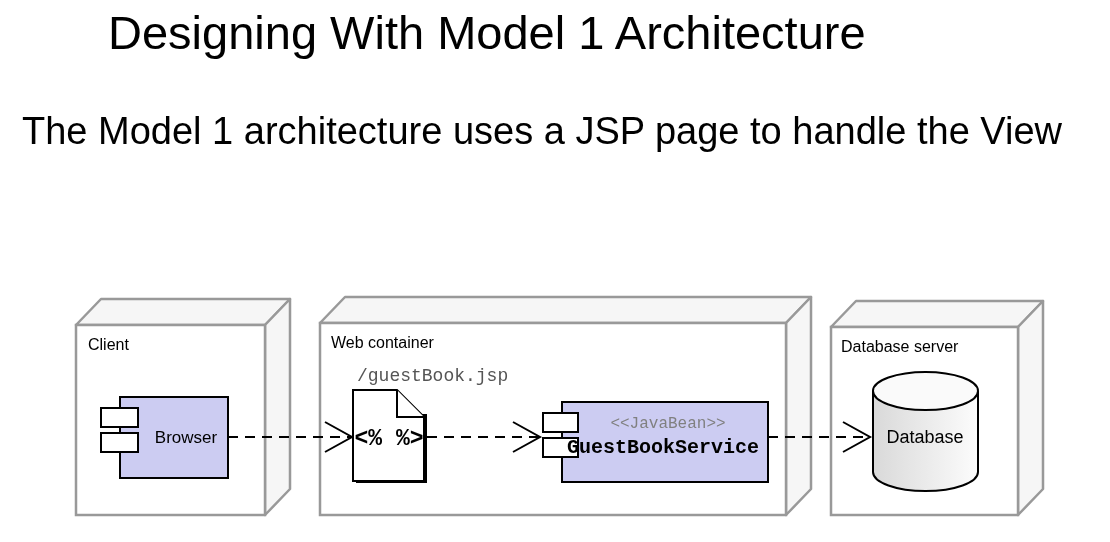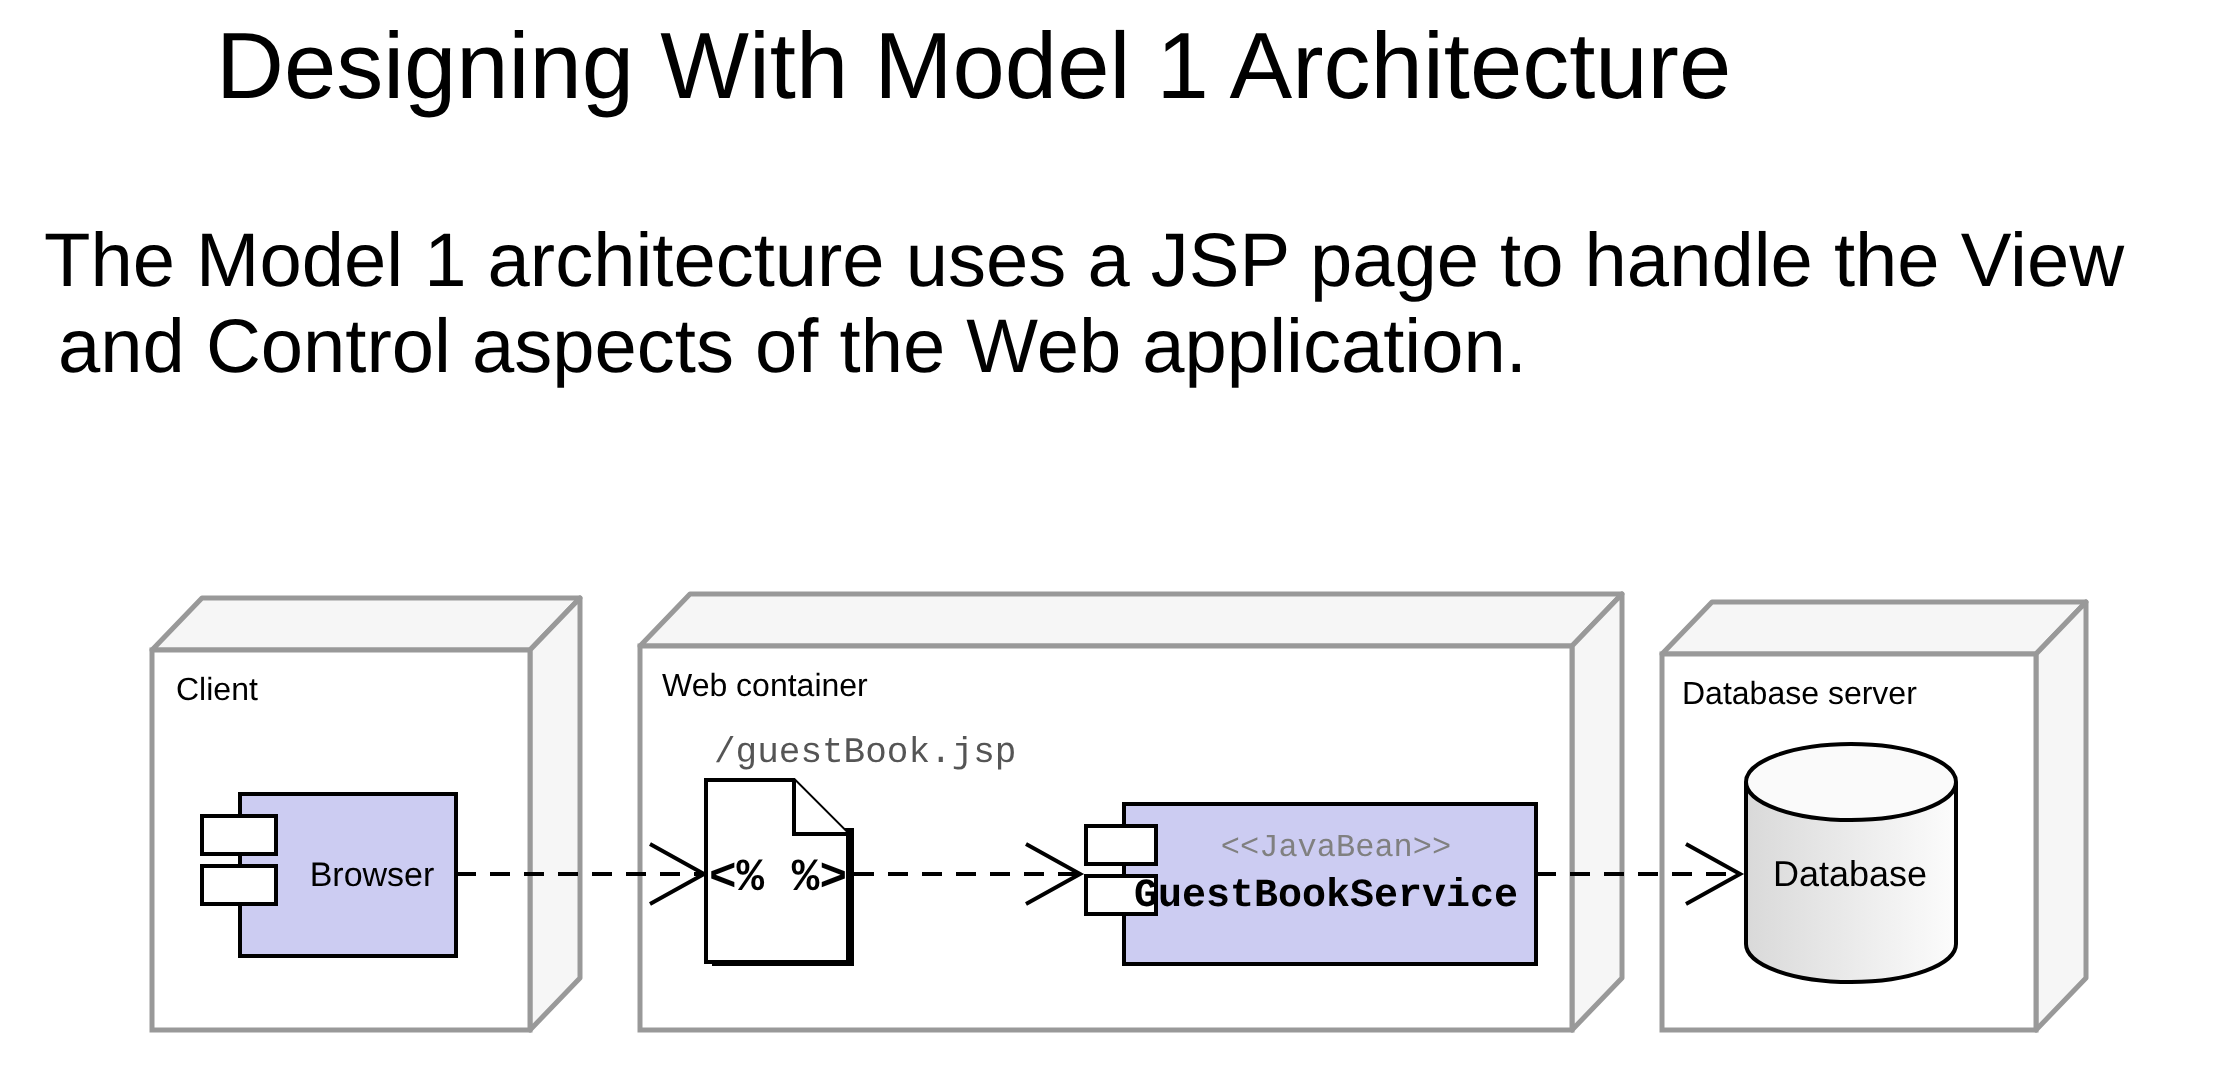--- a/index.html
+++ b/index.html
@@ -40,21 +40,20 @@
   .page-shadow { fill:#000; }
   .cyl-stroke  { stroke:#000; stroke-width:2; }
 </style>
 </head>
 <body>
 
 <div class="slide-title">Designing With Model 1 Architecture</div>
 
 <div class="slide-body">
   <div class="line">The Model 1 architecture uses a JSP page to handle the View</div>
-  <div class="line line2">and Control aspects of the Web application.</div>
 </div>
 
 <svg class="diagram" width="1110" height="542" viewBox="0 0 1110 542">
   <defs>
     <linearGradient id="cylGrad" x1="0" y1="0" x2="1" y2="0">
       <stop offset="0" stop-color="#d9d9d9"></stop>
       <stop offset="1" stop-color="#fcfcfc"></stop>
     </linearGradient>
   </defs>
 

